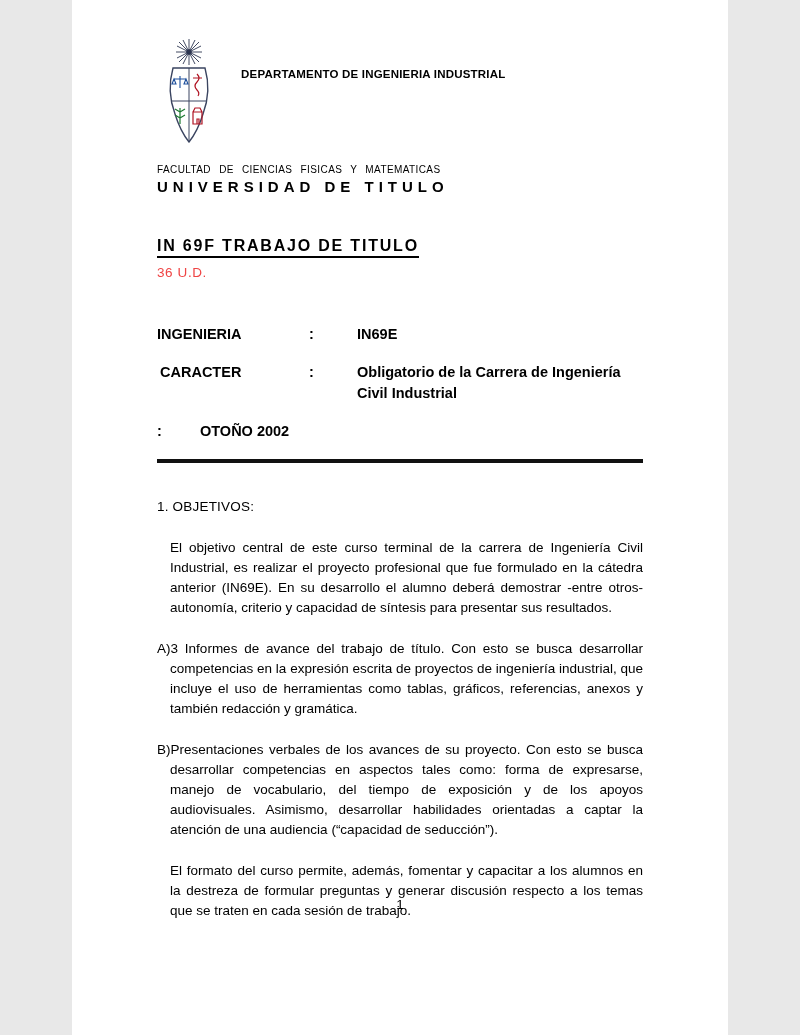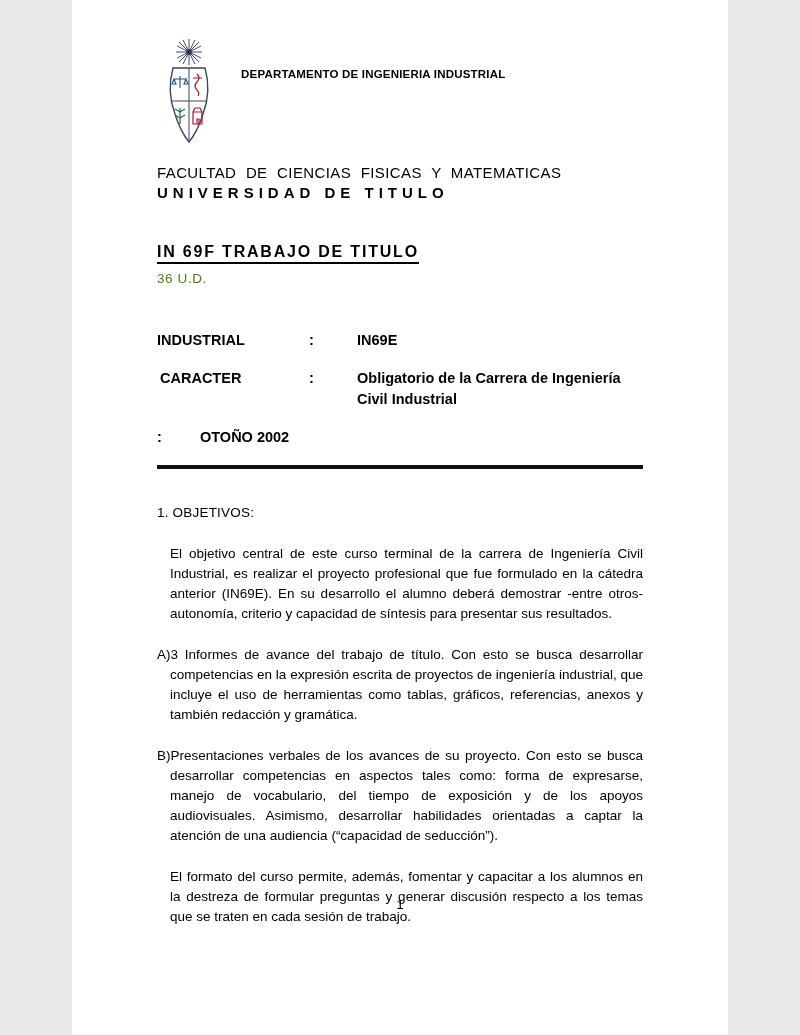--- a/index.html
+++ b/index.html
@@ -20,21 +20,21 @@
   .logo-row { display: flex; align-items: flex-start; }
   .logo-box { width: 64px; height: 110px; flex: 0 0 auto; }
   .dept-name {
     margin: 30px 0 0 20px;
     font-size: 11.5px;
     font-weight: bold;
     letter-spacing: 0.2px;
   }
   .faculty-line {
     margin-top: 16px;
-    font-size: 15px;
+    font-size: 10px;
     letter-spacing: 0.4px;
     word-spacing: 5px;
   }
   .university-line {
     margin-top: 3px;
     font-size: 15px;
     font-weight: bold;
     letter-spacing: 5px;
   }
 
@@ -45,21 +45,21 @@
     font-size: 16px;
     font-weight: bold;
     letter-spacing: 1.8px;
     border-bottom: 2px solid #000;
     padding-bottom: 1px;
   }
   .course-credits {
     margin-top: 7px;
     font-size: 13.5px;
     letter-spacing: 0.6px;
-    color: #4d7c0f;
+    color: #ef4444;
   }
 
   
   .info-block { margin-top: 44px; font-size: 14.5px; font-weight: bold; }
   .info-row { display: flex; margin-bottom: 18px; line-height: 1.4; }
   .info-row .lbl { width: 152px; flex: 0 0 auto; }
   .info-row .sep { width: 48px; flex: 0 0 auto; }
   .info-row .val { max-width: 395px; }
   .info-row.row-caracter { padding-left: 3px; }
   .info-row.row-caracter .lbl { width: 149px; }
@@ -142,21 +142,21 @@
 
     <div class="title-block">
       <div>
         <span class="course-title">IN 69F TRABAJO DE TITULO</span>
       </div>
       <div class="course-credits">36 U.D.</div>
     </div>
 
     <div class="info-block">
       <div class="info-row row-requisitos">
-        <span class="lbl">INDUSTRIAL</span>
+        <span class="lbl">INGENIERIA</span>
         <span class="sep">:</span>
         <span class="val">IN69E</span>
       </div>
       <div class="info-row row-caracter">
         <span class="lbl">CARACTER</span>
         <span class="sep">:</span>
         <span class="val">Obligatorio de la Carrera de Ingeniería Civil Industrial</span>
       </div>
       <div class="info-row row-semestre">
         <span class="sep">:</span>

